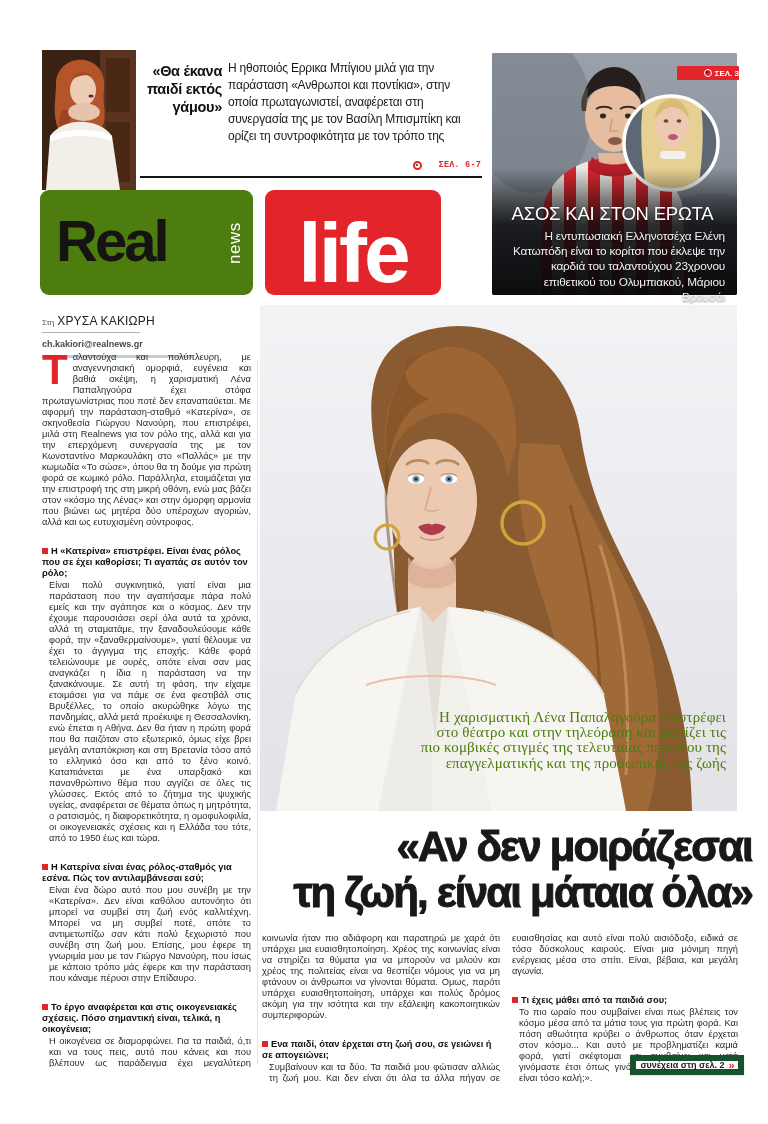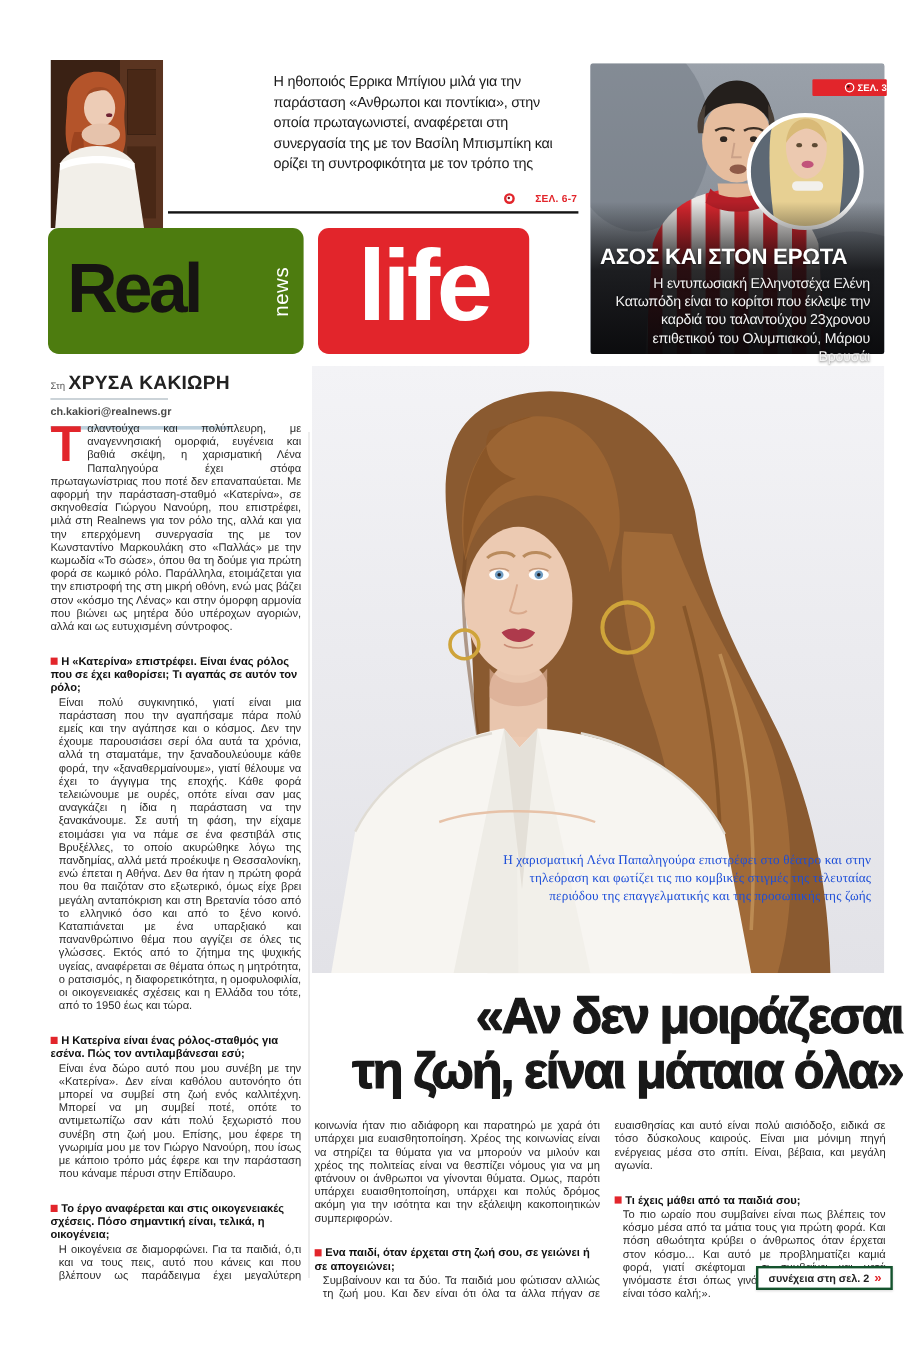--- a/index.html
+++ b/index.html
@@ -7,67 +7,67 @@
   body { font-family:"Liberation Sans", sans-serif; background:#ffffff; color:#1d1d1b; }
   .page { position:relative; width:768px; height:1124px; background:#fff; overflow:hidden; }
 
   
   .tl-photo { position:absolute; left:42px; top:50px; width:94px; height:140px; overflow:hidden; }
   .tl-quote { position:absolute; left:138px; top:62px; width:84px; text-align:right;
               font-size:14.5px; line-height:18px; font-weight:700; color:#111; letter-spacing:-0.3px; }
   .tl-lede  { position:absolute; left:228px; top:60px; width:254px; font-size:12px; line-height:17px;
               color:#1a1a1a; letter-spacing:-0.2px; }
   .pageref  { position:absolute; display:flex; align-items:center; gap:17px; font-weight:700;
-              color:#e2252b; font-size:8.5px; letter-spacing:0.2px; }
+              color:#e2252b; font-size:8.5px; letter-spacing:0.2px;font-family:Liberation Mono, monospace; }
   .pageref-67 { right:287px; top:160px; }
   .target-icon { display:inline-block; width:9px; height:9px; border:2px solid #e2252b; border-radius:50%;
                  position:relative; }
   .target-icon .target-dot { position:absolute; left:1.5px; top:1.5px; width:2px; height:2px;
                  background:#7a1016; border-radius:50%; }
   .tl-rule { position:absolute; left:140px; top:176px; width:342px; height:2px; background:#141414; }
 
   
   .mast-left { position:absolute; left:40px; top:190px; width:213px; height:105px; background:#4d7c0f;
                border-radius:9px; }
   .mast-real { position:absolute; left:16px; top:16px; font-size:58px; font-weight:700; color:#161412;
                letter-spacing:-3px; line-height:70px; }
   .mast-news { position:absolute; right:8px; top:14px; color:#fff; font-size:17px; font-weight:400;
                letter-spacing:0.5px; writing-mode:vertical-rl; transform:rotate(180deg); height:78px; text-align:center; }
   .mast-right { position:absolute; left:265px; top:190px; width:176px; height:105px; background:#e2252b;
-               border-radius:9px; display:flex; align-items:center; justify-content:center; }
+               border-radius:9px; display:flex; align-items:flex-end; justify-content:center; }
   .mast-life { font-size:84px; font-weight:700; color:#fff; letter-spacing:-3px; line-height:84px;
                margin-top:-10px; }
 
   
   .tr-block { position:absolute; left:492px; top:53px; width:245px; height:242px; overflow:hidden;
               border-radius:2px; background:#8e959e; }
   .tr-badge { position:absolute; left:677px; top:66px; width:62px; height:14px; background:#e2252b;
               display:flex; align-items:center; justify-content:flex-end; gap:3px; color:#fff;
               font-size:8px; font-weight:700; border-radius:1px; }
   .tr-badge .target-icon { border-color:#fff; width:8px; height:8px; border-width:1.5px; }
   .tr-badge .target-icon .target-dot { background:#30060a; width:2px; height:2px; left:1.2px; top:1.2px; }
-  .tr-head { position:absolute; left:500px; top:203px; width:225px; text-align:left; color:#fff;
-             font-size:18.5px; font-weight:700; letter-spacing:-0.2px;
+  .tr-head { position:absolute; left:500px; top:203px; width:225px; text-align:center; color:#fff;
+             font-size:18.5px; font-weight:400; letter-spacing:-0.2px;
              text-shadow:0 1px 2px rgba(0,0,0,.6); }
   .tr-dek  { position:absolute; left:505px; top:229px; width:220px; text-align:right; color:#f3f3f3;
              font-size:11.8px; line-height:15.2px; letter-spacing:-0.2px; text-shadow:0 1px 2px rgba(0,0,0,.55); }
 
   
   .byline { position:absolute; left:42px; top:311px; width:160px; }
   .byline .by-prefix { font-size:8px; color:#555; margin-right:3px;text-align:center; }
-  .byline .by-name { font-size:16px; font-weight:700; color:#222; letter-spacing:0.2px; }
+  .byline .by-name { font-size:12px; font-weight:400; color:#222; letter-spacing:0.2px; }
   .byline .rule1 { margin-top:3px; width:98px; height:1px; background:#a9b6bf; }
   .byline .by-email { display:inline-block; margin-top:3px; font-size:9px; font-weight:700; color:#4a4a4a; }
   .byline .rule2 { margin-top:4px; width:150px; height:2.5px; background:#bdd0dc; }
 
   
   .main-photo { position:absolute; left:260px; top:305px; width:477px; height:506px; overflow:hidden; }
   .photo-caption { position:absolute; right:42px; top:710px; width:310px; text-align:right;
-                   font-family:"Liberation Serif", serif; font-size:11px; line-height:15.2px;
-                   color:#1d4ed8; letter-spacing:0.1px; }
+                   font-family:"Liberation Serif", serif; font-size:15px; line-height:15.2px;
+                   color:#4d7c0f; letter-spacing:0.1px; }
 
   
   .main-headline { position:absolute; right:16px; top:824px; width:500px; text-align:right;
                    font-weight:700; color:#181818; letter-spacing:-1.8px; line-height:46px;
                    font-size:42px; -webkit-text-stroke:1px #181818; }
 
   
   .col { position:absolute; font-size:9.3px; line-height:11px; color:#2a2a2a; text-align:justify; }
   .col-left  { left:42px;  top:352px;  width:209px; height:715px; overflow:hidden; }
   .col-mid   { left:262px; top:933px;  width:238px; height:150px; overflow:hidden; }
@@ -76,21 +76,21 @@
 
   .dropcap { float:left; color:#e2252b; font-size:42px; line-height:34px; font-weight:700;
              margin:1px 5px 0 0; }
   .q { margin-top:18px; margin-bottom:1px; font-weight:700; color:#111; text-align:left; }
   .q .bullet-sq { display:inline-block; width:6px; height:6px; background:#e2252b; margin-right:3px; }
   .a { padding-left:7px; }
   .col p.body-cont { margin-bottom:0; }
 
   
   .continue-chip { position:absolute; left:630px; top:1055px; width:114px; height:20px; background:#fff;
-                   border:2px solid #14532d; box-shadow:0 1px 2px rgba(0,0,0,.15); display:flex;
+                   border:6px solid #14532d; box-shadow:0 1px 2px rgba(0,0,0,.15); display:flex;
                    align-items:center; justify-content:center; gap:4px; font-size:9px; font-weight:700;
                    color:#222; }
   .continue-chip .chev { color:#e2252b; font-size:11px; font-weight:700; letter-spacing:-1px; }
 </style>
 </head>
 <body>
 
 <div class="page">
 
   <div class="tl-photo">
@@ -103,20 +103,21 @@
       <path d="M14,34 C14,16 30,8 42,10 C56,12 64,24 62,40 C60,56 66,64 60,78 C52,94 24,96 16,78 C10,64 14,48 14,34 Z" fill="#b4542a"></path>
       <path d="M20,60 C14,76 18,92 26,100 L40,96 C30,88 26,72 28,60 Z" fill="#9c431f"></path>
       <ellipse cx="41" cy="40" rx="13" ry="16" fill="#edccb6"></ellipse>
       <path d="M30,30 C32,22 44,20 50,26 C44,24 34,26 30,30 Z" fill="#a14a24"></path>
       <ellipse cx="49" cy="46" rx="2.6" ry="1.6" fill="#6e2233"></ellipse>
       <ellipse cx="42" cy="62" rx="16" ry="9" fill="#e6c3ac"></ellipse>
       <path d="M8,86 C22,66 58,68 70,86 L78,140 L4,140 Z" fill="#f2efe9"></path>
       <path d="M8,86 C24,78 56,78 70,86 L70,92 C54,84 24,84 8,92 Z" fill="#ffffff"></path>
     </svg>
   </div>
+  <div class="tl-quote">«Θα έκανα παιδί εκτός γάμου»</div>
   <div class="tl-lede">Η ηθοποιός Ερρικα Μπίγιου μιλά για την παράσταση «Ανθρωποι και ποντίκια», στην οποία πρωταγωνιστεί, αναφέρεται στη συνεργασία της με τον Βασίλη Μπισμπίκη και ορίζει τη συντροφικότητα με τον τρόπο της</div>
   <div class="pageref pageref-67">
     <span class="target-icon">
         <span class="target-dot"></span>
       </span>
     <span>ΣΕΛ. 6-7</span>
   </div>
   <div class="tl-rule"></div>
 
   <div class="mast-left">

